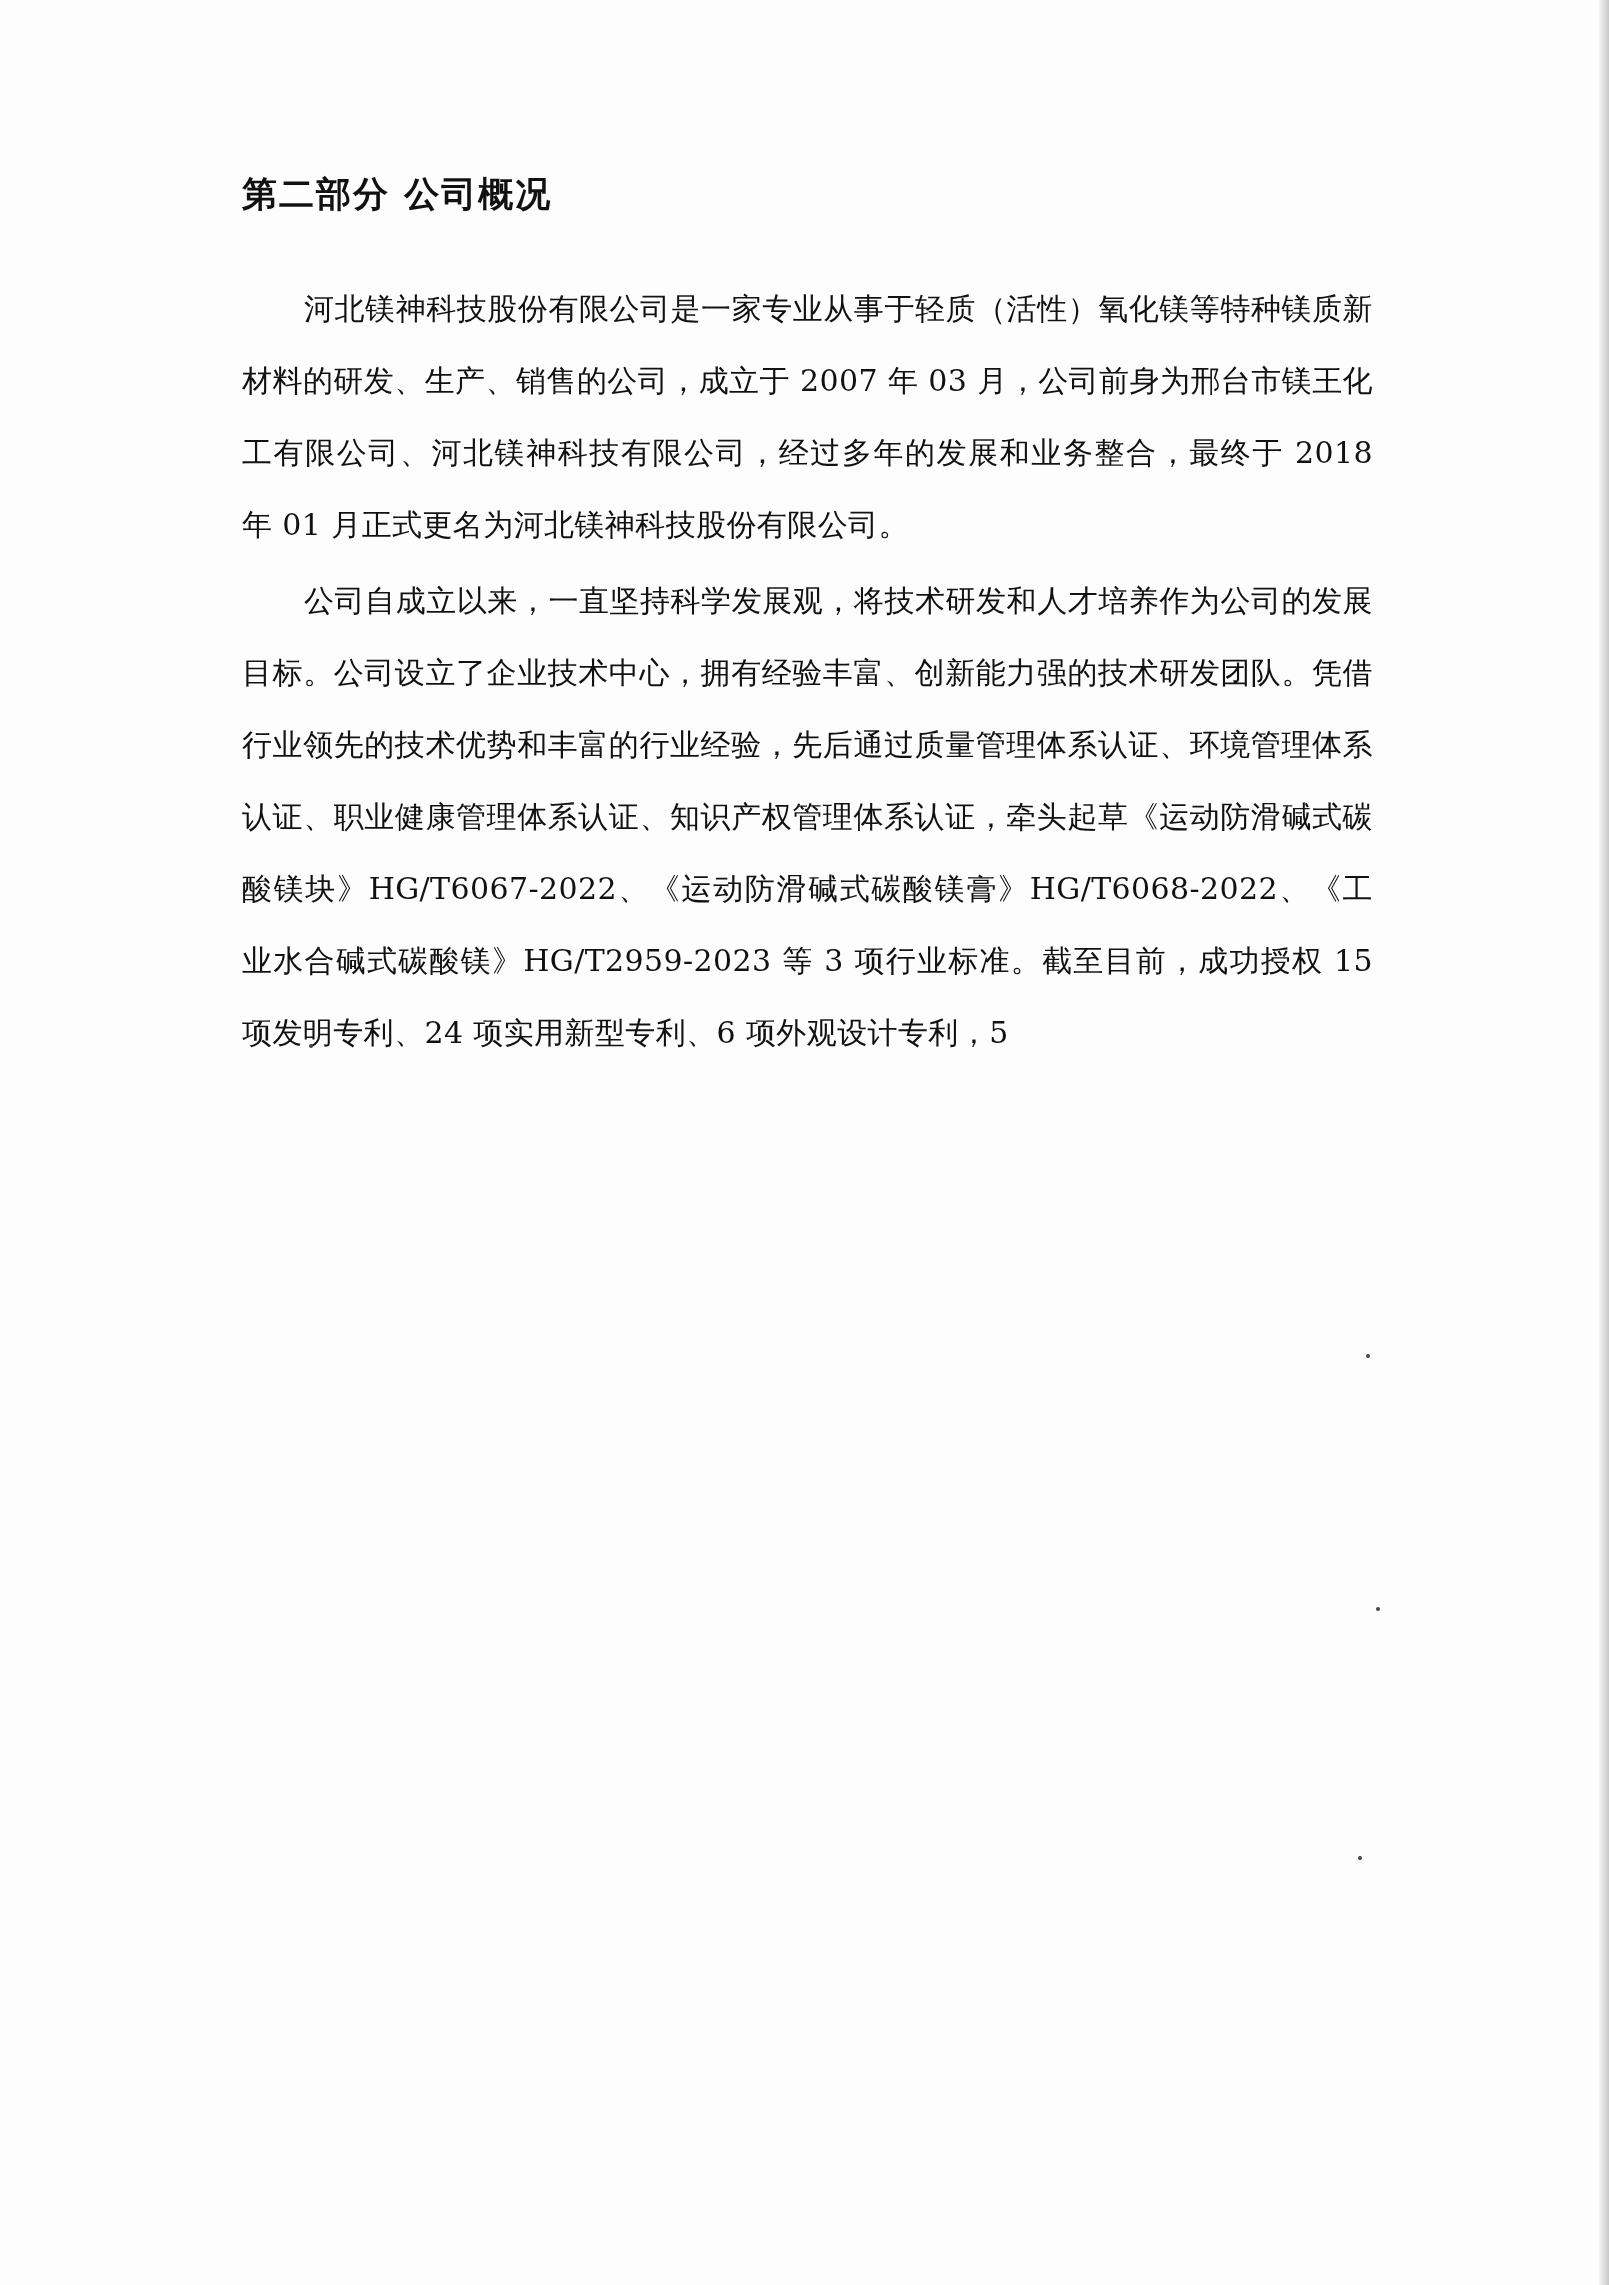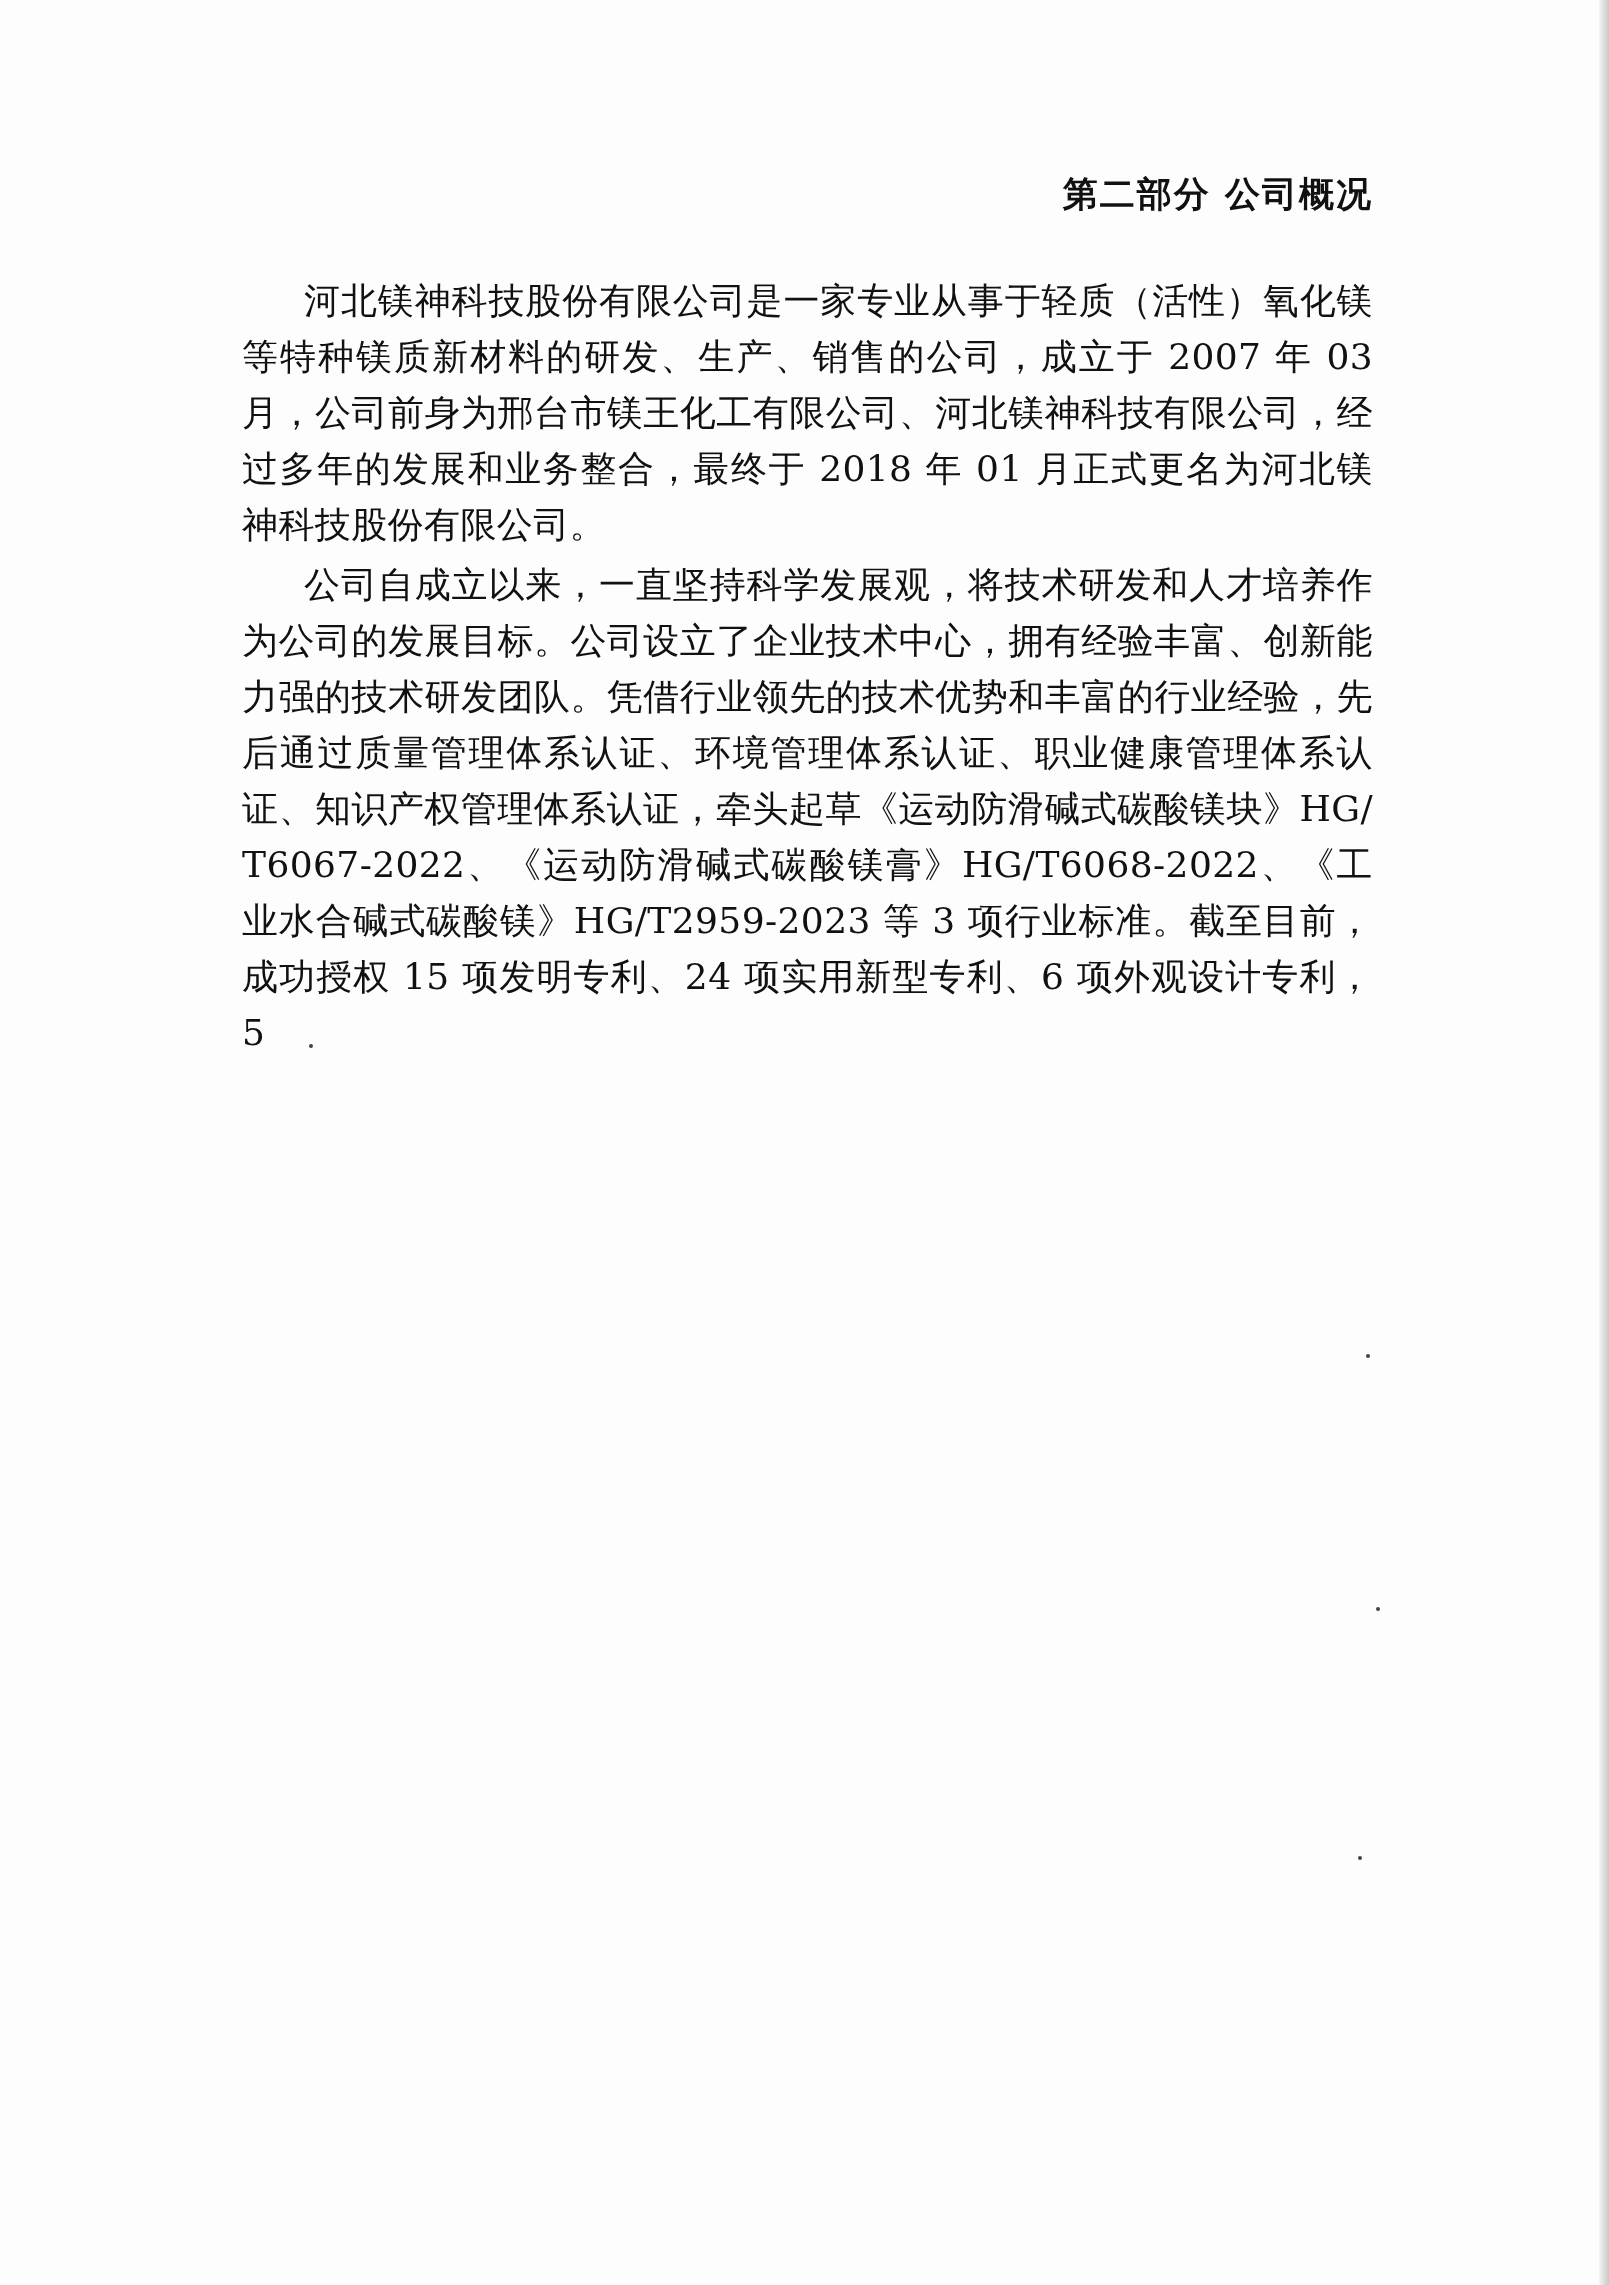--- a/index.html
+++ b/index.html
@@ -32,30 +32,30 @@
     height: 2286px;
     background: linear-gradient(to right, #f4f4f4, #c8c8c8);
   }
   .content {
     position: absolute;
     left: 242px;
     top: 171px;
     width: 1131px;
   }
   .doc-title {
-    text-align: right;
+    text-align: left;
     font-size: 35px;
     font-weight: bold;
     letter-spacing: 2px;
     margin: 0 0 55px 0;
     font-family: "DejaVu Serif", "Liberation Serif", serif;
   }
   .para {
-    font-size: 36px;
-    line-height: 56px;
+    font-size: 30px;
+    line-height: 72px;
     text-align: justify;
     text-justify: inter-ideograph;
     text-indent: 62px;
     margin: 0 0 3.9px 0;
     letter-spacing: 0.4px;
     word-break: break-all;
   }
   .para:last-child {
     margin-bottom: 0;
   }

